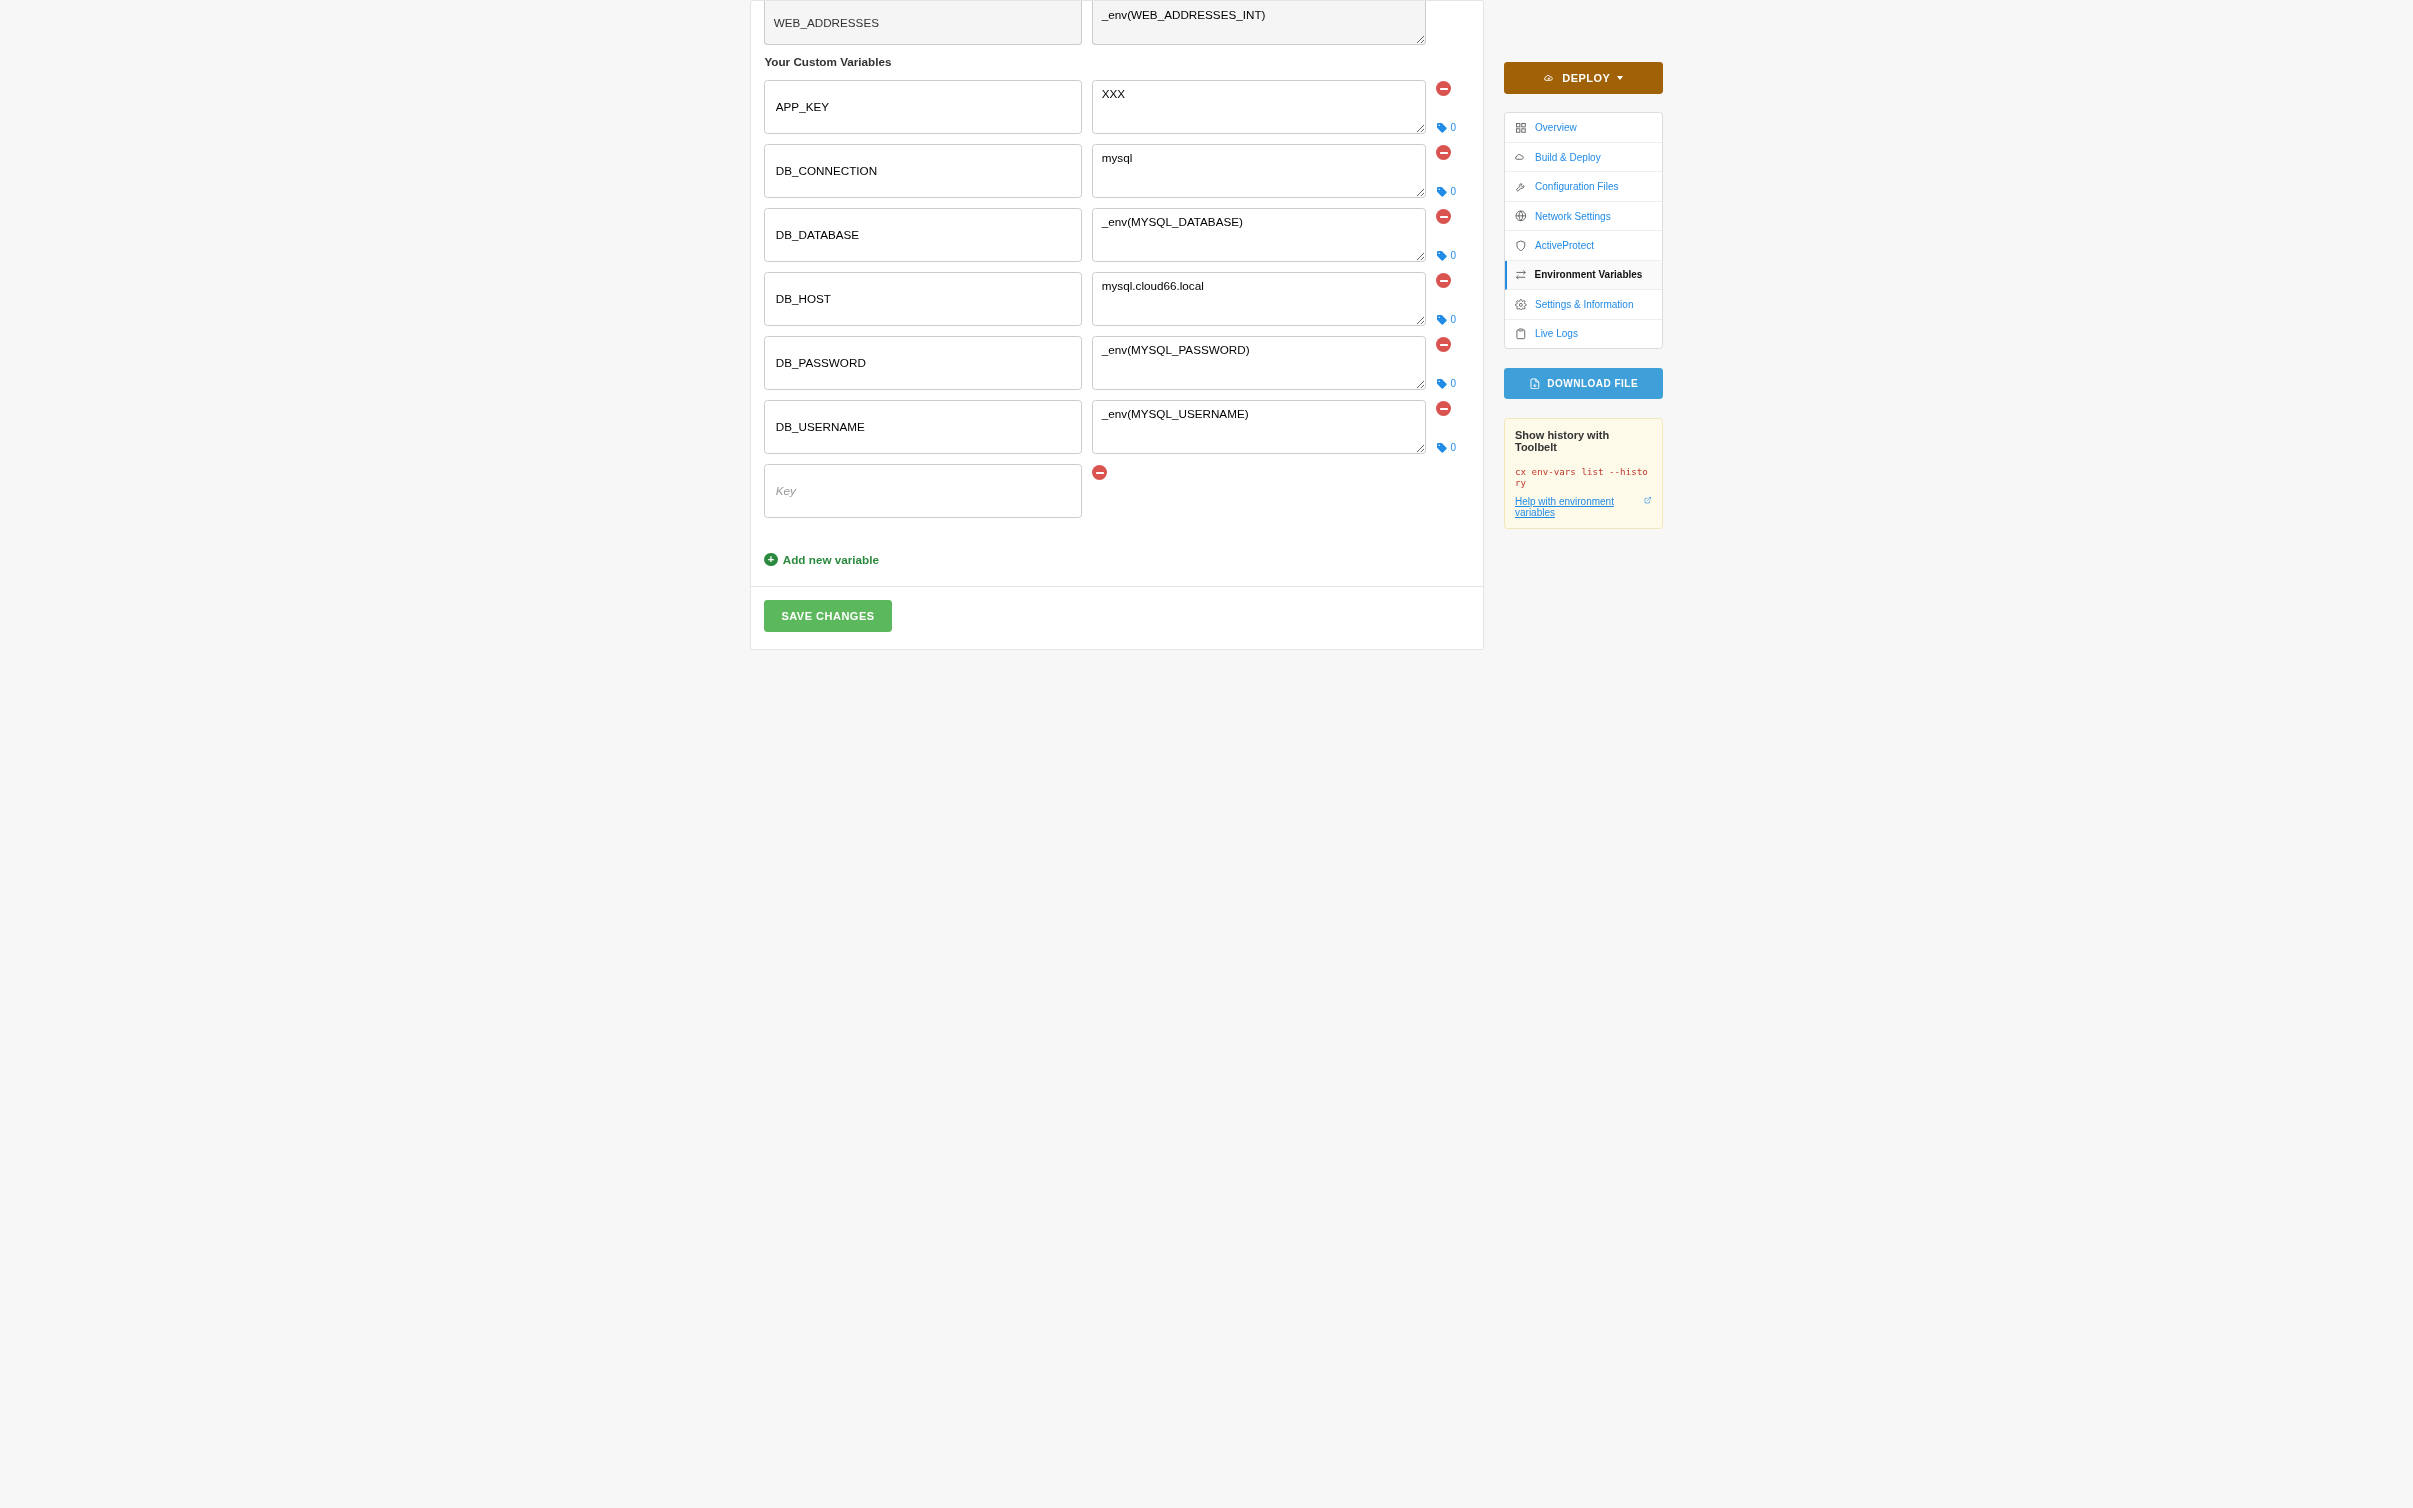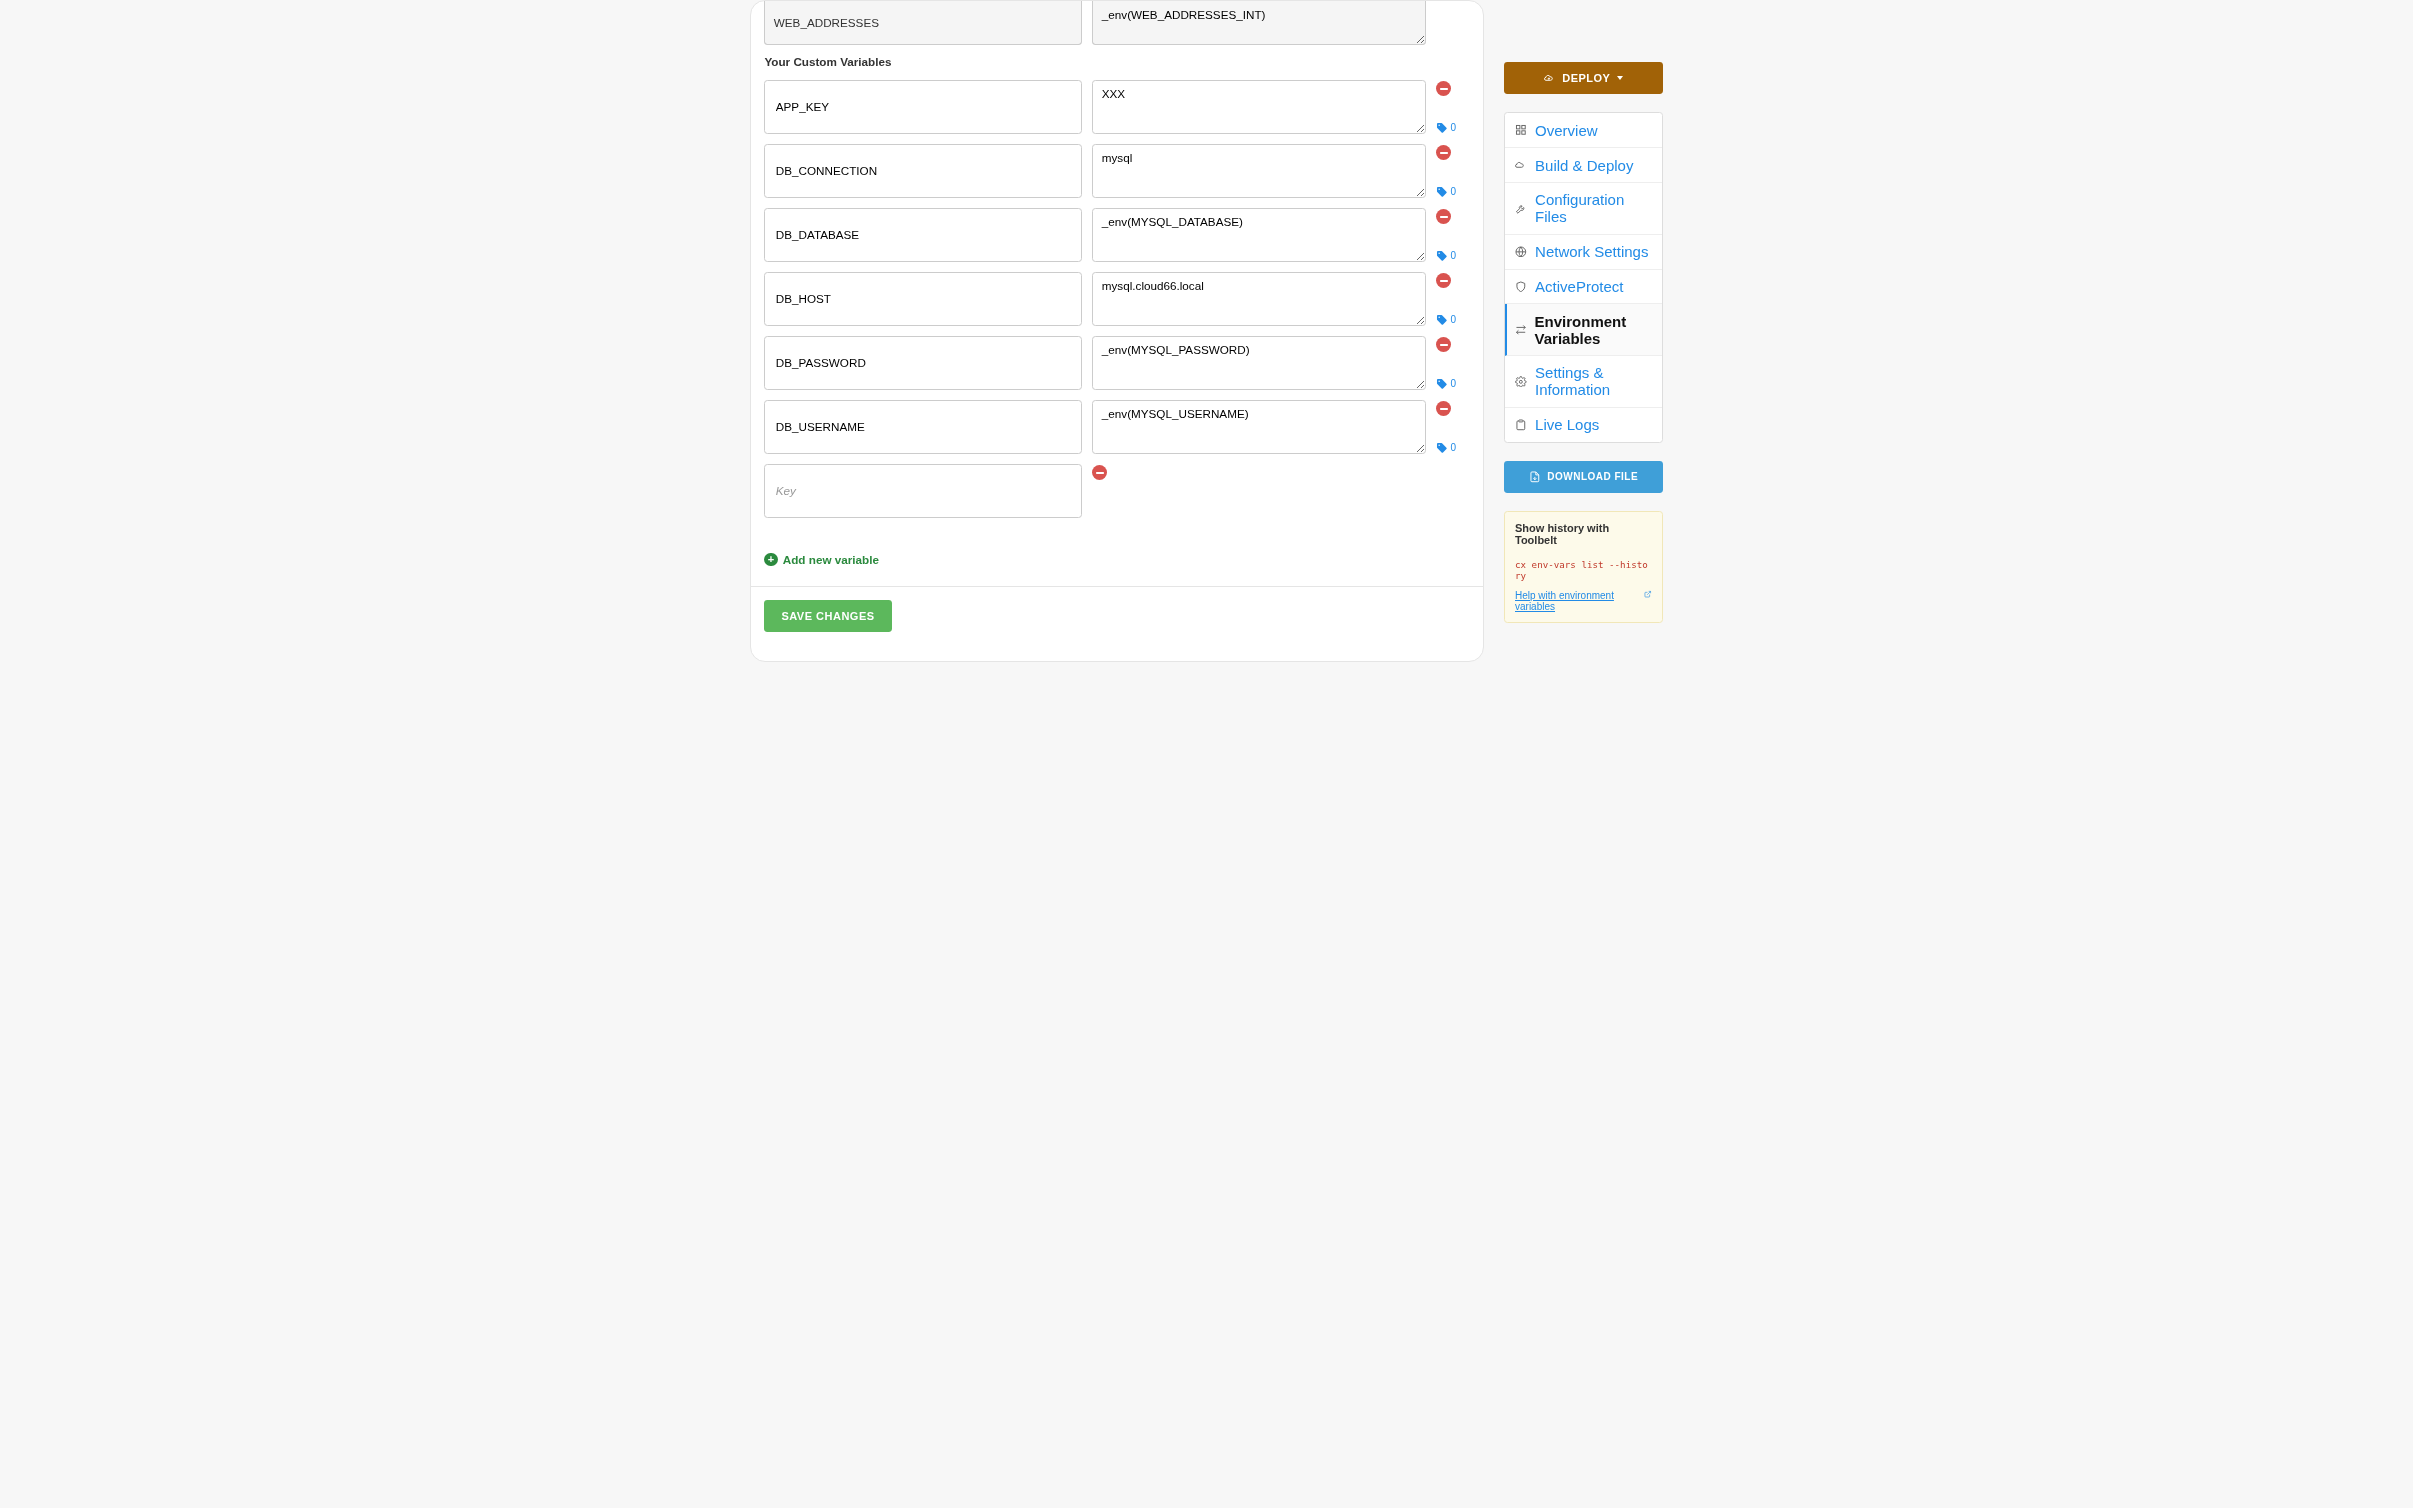--- a/index.html
+++ b/index.html
@@ -25,22 +25,22 @@
   .layout {
     width: 913px;
     display: flex;
     gap: 20px;
     align-items: flex-start;
   }
   .main {
     flex: 1;
     background: #fff;
     border: 0.8px solid #e5e5e5;
-    border-radius: 15px;
-    padding-bottom: 15px;
+    border-radius: 2px;
+    padding-bottom: 3px;
   }
   .main-body {
     padding: 0 13.4px 0 13.4px;
   }
   .form-row {
     display: flex;
     gap: 10px;
     margin-bottom: 10px;
     align-items: flex-start;
   }
@@ -173,21 +173,21 @@
     overflow: hidden;
   }
   .nav-item {
     display: flex;
     align-items: center;
     gap: 8.4px;
     padding: 8.4px 10px;
     border-bottom: 0.8px solid #eee;
     color: #228be6;
     cursor: pointer;
-    font-size: 15px;
+    font-size: 10px;
   }
   .nav-item:last-child { border-bottom: none; }
   .nav-item svg { width: 11.7px; height: 11.7px; color:#666; flex-shrink:0; }
   .nav-item.active {
     color: #111;
     font-weight: 700;
     border-left: 2.5px solid #228be6;
     padding-left: 7.5px;
     background: #fafafa;
   }

